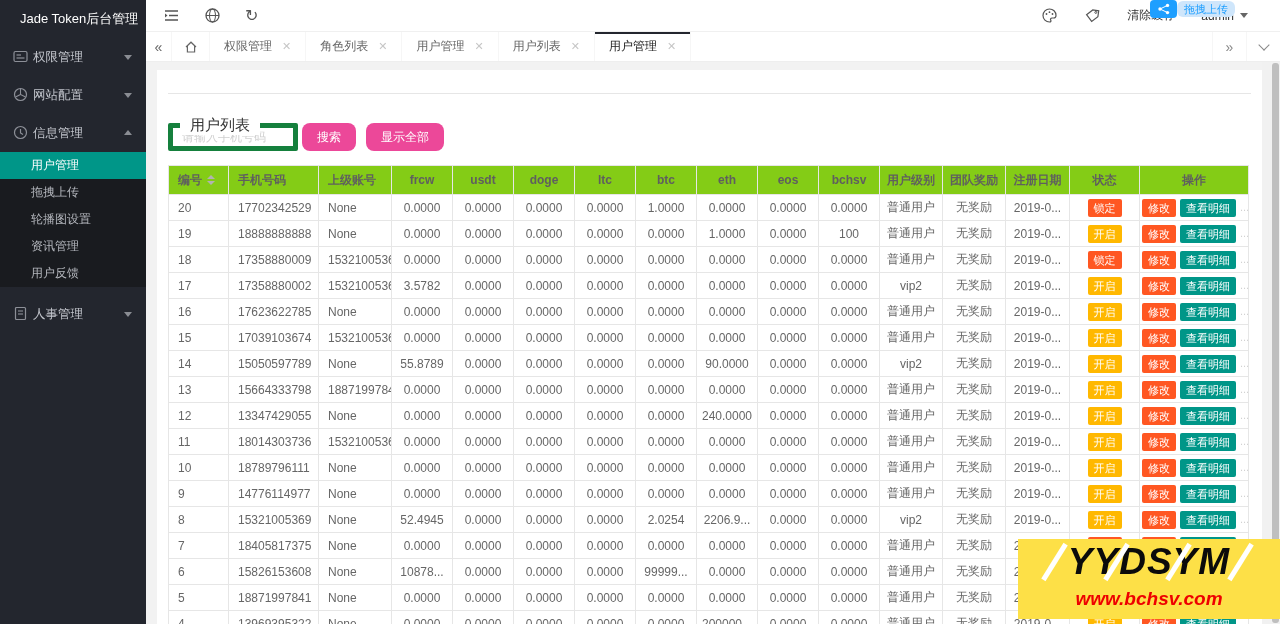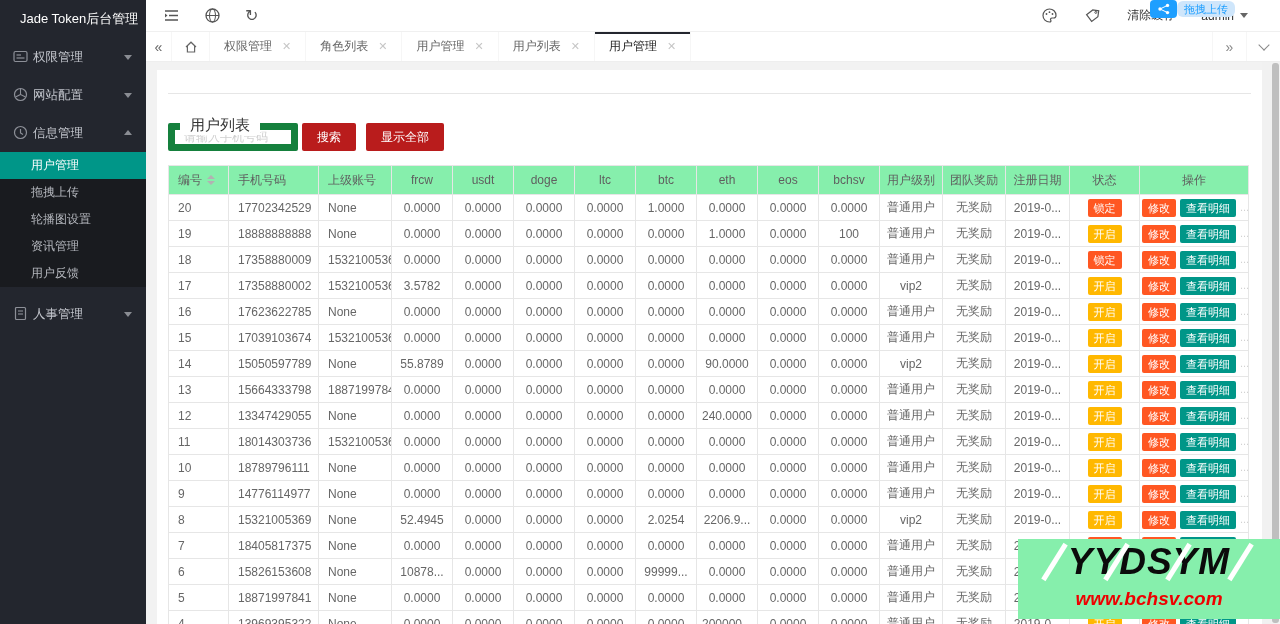--- a/index.html
+++ b/index.html
@@ -43,49 +43,49 @@
   .tab-right { margin-left:auto; display:flex; }
   .tab-ctl { width:34px; display:flex; align-items:center; justify-content:center; border-left:1px solid #f6f6f6; color:#888; cursor:pointer; font-size:14px; }
   .chev-down { width:8px; height:8px; border-right:1.5px solid #888; border-bottom:1.5px solid #888; transform:rotate(45deg); margin-top:-4px; }
 
   
   .main { position:absolute; left:146px; top:62px; right:0; bottom:0; background:#f2f2f2; }
   .card { position:absolute; left:11px; top:8px; width:1105px; bottom:-20px; background:#fff; padding:11px; }
   .fieldset { margin-top:12px; border-top:1px solid #e6e6e6; position:relative; height:10px; }
   .fieldset .legend { position:absolute; top:-10px; left:12px; background:#fff; padding:0 10px; font-size:15px; color:#333;margin-top:32px; }
   .search-row { margin-top:20px; display:flex; align-items:center; height:28px; }
-  .search-input { width:130px; height:28px; border:7px solid #15803d; border-radius:2px; padding:0 9px; font-size:12px; color:#666; outline:none; }
+  .search-input { width:130px; height:28px; border:5px solid #15803d; border-radius:2px; padding:0 9px; font-size:12px; color:#666; outline:none; }
   .search-input::placeholder { color:#d0d0d0; }
-  .btn { height:28px; background:#b91c1c; color:#fff; border:none; border-radius:2px; font-size:12px; padding:0 15px; cursor:pointer; }
+  .btn { height:28px; background:#ec4899; color:#fff; border:none; border-radius:8px; font-size:12px; padding:0 15px; cursor:pointer; }
   .btn.search { margin-left:4px; }
   .btn.showall { margin-left:10px; }
 
   
   table.grid { margin-top:14px; border-collapse:collapse; table-layout:fixed; width:1080px; }
-  .grid th { background:#86efac; color:#5f5f5f; font-weight:normal; font-size:12px; height:29px; border:1px solid #e6e6e6; overflow:hidden; white-space:nowrap; }
+  .grid th { background:#84cc16; color:#5f5f5f; font-weight:bold; font-size:12px; height:29px; border:1px solid #e6e6e6; overflow:hidden; white-space:nowrap; }
   .grid td { height:26px; border:1px solid #e6e6e6; font-size:12px; color:#666; overflow:hidden; white-space:nowrap; background:#fff; }
   .grid .al { text-align:left; padding-left:9px; }
   .grid .ac { text-align:center; }
   .sort { display:inline-block; vertical-align:middle; margin-left:5px; }
   .sort i { display:block; width:0; height:0; border-left:4px solid transparent; border-right:4px solid transparent; }
   .sort .s-up { border-bottom:4px solid #b2b2b2; margin-bottom:2px; }
   .sort .s-dn { border-top:4px solid #b2b2b2; }
   .btn-mini { display:inline-block; border:none; color:#fff; font-size:11px; line-height:18px; height:18px; padding:0 6px; border-radius:2px; cursor:pointer; vertical-align:middle; }
   .bg-danger { background:#FF5722; }
   .bg-warn   { background:#FFB800; }
   .bg-accent { background:#009688; }
   .actions .btn-mini { margin:0 2px; }
   .more { color:#d2d2d2; font-size:11px; margin-left:2px; }
 
   
   .sb-track { position:absolute; right:9px; top:62px; bottom:0; width:9px; background:#f1f1f1; z-index:6; }
   .sb-thumb { position:absolute; right:1px; top:63px; bottom:1px; width:7px; background:#bfbfbf; border-radius:3px; z-index:7; }
 
   
-  .watermark { position:absolute; left:1018px; top:539px; width:262px; height:80px; background:#86efac; z-index:40; overflow:hidden; }
+  .watermark { position:absolute; left:1018px; top:539px; width:262px; height:80px; background:#fde047; z-index:40; overflow:hidden; }
   .wm-title { font-size:37px; font-weight:bold; font-style:italic; color:#0b0b0b; letter-spacing:1px; text-align:center; line-height:46px; position:relative; }
   .wm-slash { position:absolute; width:5px; height:42px; background:#fff; top:2px; transform:rotate(32deg); }
   .wm-url { font-size:19px; font-weight:bold; font-style:italic; color:#ee0000; text-align:center; line-height:24px; margin-top:2px; }
 
   svg { display:block; }
 </style>
 </head>
 <body>
 
 <div class="sidebar">

